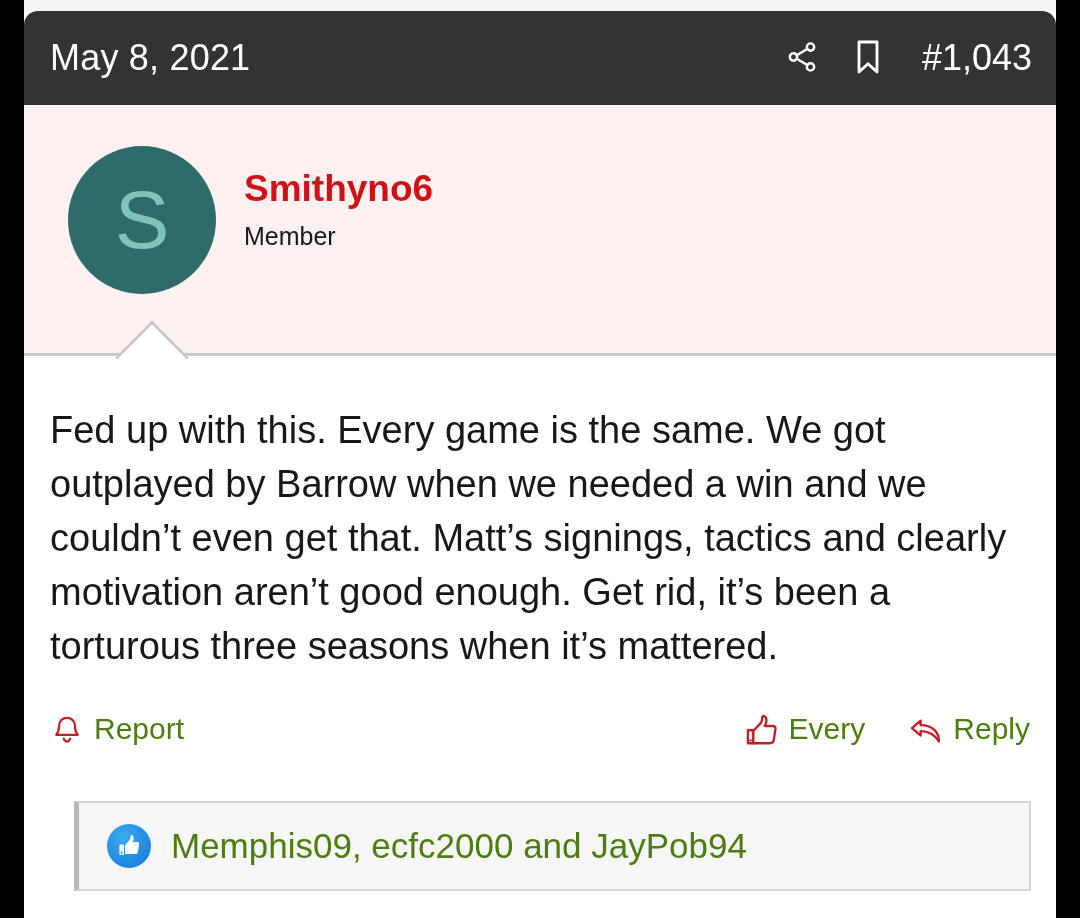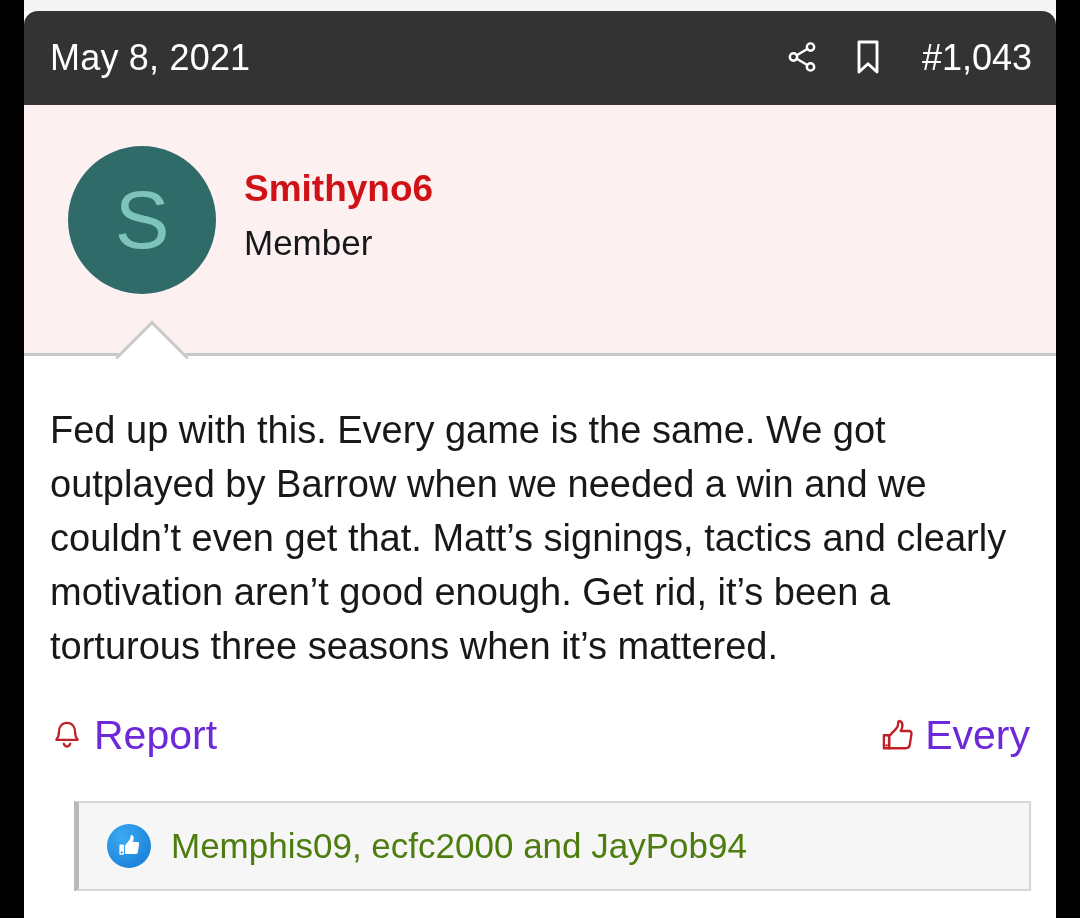--- a/index.html
+++ b/index.html
@@ -118,21 +118,21 @@
   .author-name {
     color: #d01217;
     font-size: 37px;
     font-weight: bold;
     line-height: 1.15;
     cursor: pointer;
     display: inline-block;
   }
   .author-title {
     color: #16181a;
-    font-size: 35px;
+    font-size: 25px;
     font-weight: 400;
     line-height: 1.3;
     margin-top: 9px;
   }
 
   
   .tail-wrap {
     position: absolute;
     left: 92px;
     top: 318px;
@@ -175,24 +175,23 @@
     position: absolute;
     left: 0;
     top: 712px;
     width: 1032px;
     padding: 0 26px 0 26px;
     display: flex;
     align-items: center;
   }
   .action {
     display: flex;
-    align-items: center;
     gap: 10px;
-    color: #6d28d9;
-    font-size: 41px;
+    color: #4d7c0f;
+    font-size: 30px;
     font-weight: 400;
     cursor: pointer;
     white-space: nowrap;
   }
   .action-right-group {
     margin-left: auto;
     display: flex;
     align-items: center;
     gap: 44px;
   }
@@ -308,20 +307,28 @@
           <span class="act-icon">
             <svg width="34" height="34" viewBox="0 0 26 26" fill="none" stroke="#c02128" stroke-width="1.8" stroke-linecap="round" stroke-linejoin="round">
               <path d="M2.2 12.4 H6.2 V22.4 H2.2 Z"></path>
               <circle cx="4.2" cy="20.2" r="0.9" fill="#c02128" stroke="none"></circle>
               <path d="M6.2 13.1 L11.6 7.4 C12.6 6.4 13.1 5 13.1 3.6 V2.6 C13.1 1.9 13.7 1.4 14.4 1.6 C15.6 2 16.4 3.2 16.4 4.6 C16.4 6.2 15.9 7.8 15.1 9.2 H21.4 C22.6 9.2 23.5 10.2 23.3 11.4 L22 19.8 C21.8 21.3 20.5 22.4 19 22.4 H6.2 Z"></path>
             </svg>
           </span>
           <span>Every</span>
         </div>
 
+        <div class="action">
+          <span class="act-icon">
+            <svg width="36" height="32" viewBox="0 0 28 24" fill="none" stroke="#c02128" stroke-width="1.9" stroke-linecap="round" stroke-linejoin="round">
+              <path d="M9.6 3.4 L2.4 9.6 L9.6 15.8 V12.1 C15.4 12.1 20.4 13.9 24.6 20.6 C24.9 14.2 20.6 7.2 9.6 7.2 Z"></path>
+            </svg>
+          </span>
+          <span>Reply</span>
+        </div>
 
       </div>
     </div>
 
     <div class="likes-bar">
       <span class="like-badge">
         <svg width="26" height="26" viewBox="0 0 26 26" fill="#ffffff">
           <rect x="3.4" y="11.6" width="4.6" height="10.2" rx="0.9"></rect>
           <circle cx="5.7" cy="19.6" r="1" fill="#1278d4"></circle>
           <path d="M9 12.4 L13.4 7 C14.2 6 14.6 4.8 14.6 3.6 V2.9 C14.6 2.2 15.2 1.8 15.8 2.1 C17 2.7 17.7 3.9 17.7 5.3 C17.7 6.6 17.3 7.9 16.7 9 H21.6 C22.6 9 23.3 9.9 23.1 10.9 L21.9 19 C21.7 20.2 20.7 21.1 19.5 21.1 H9 Z"></path>

